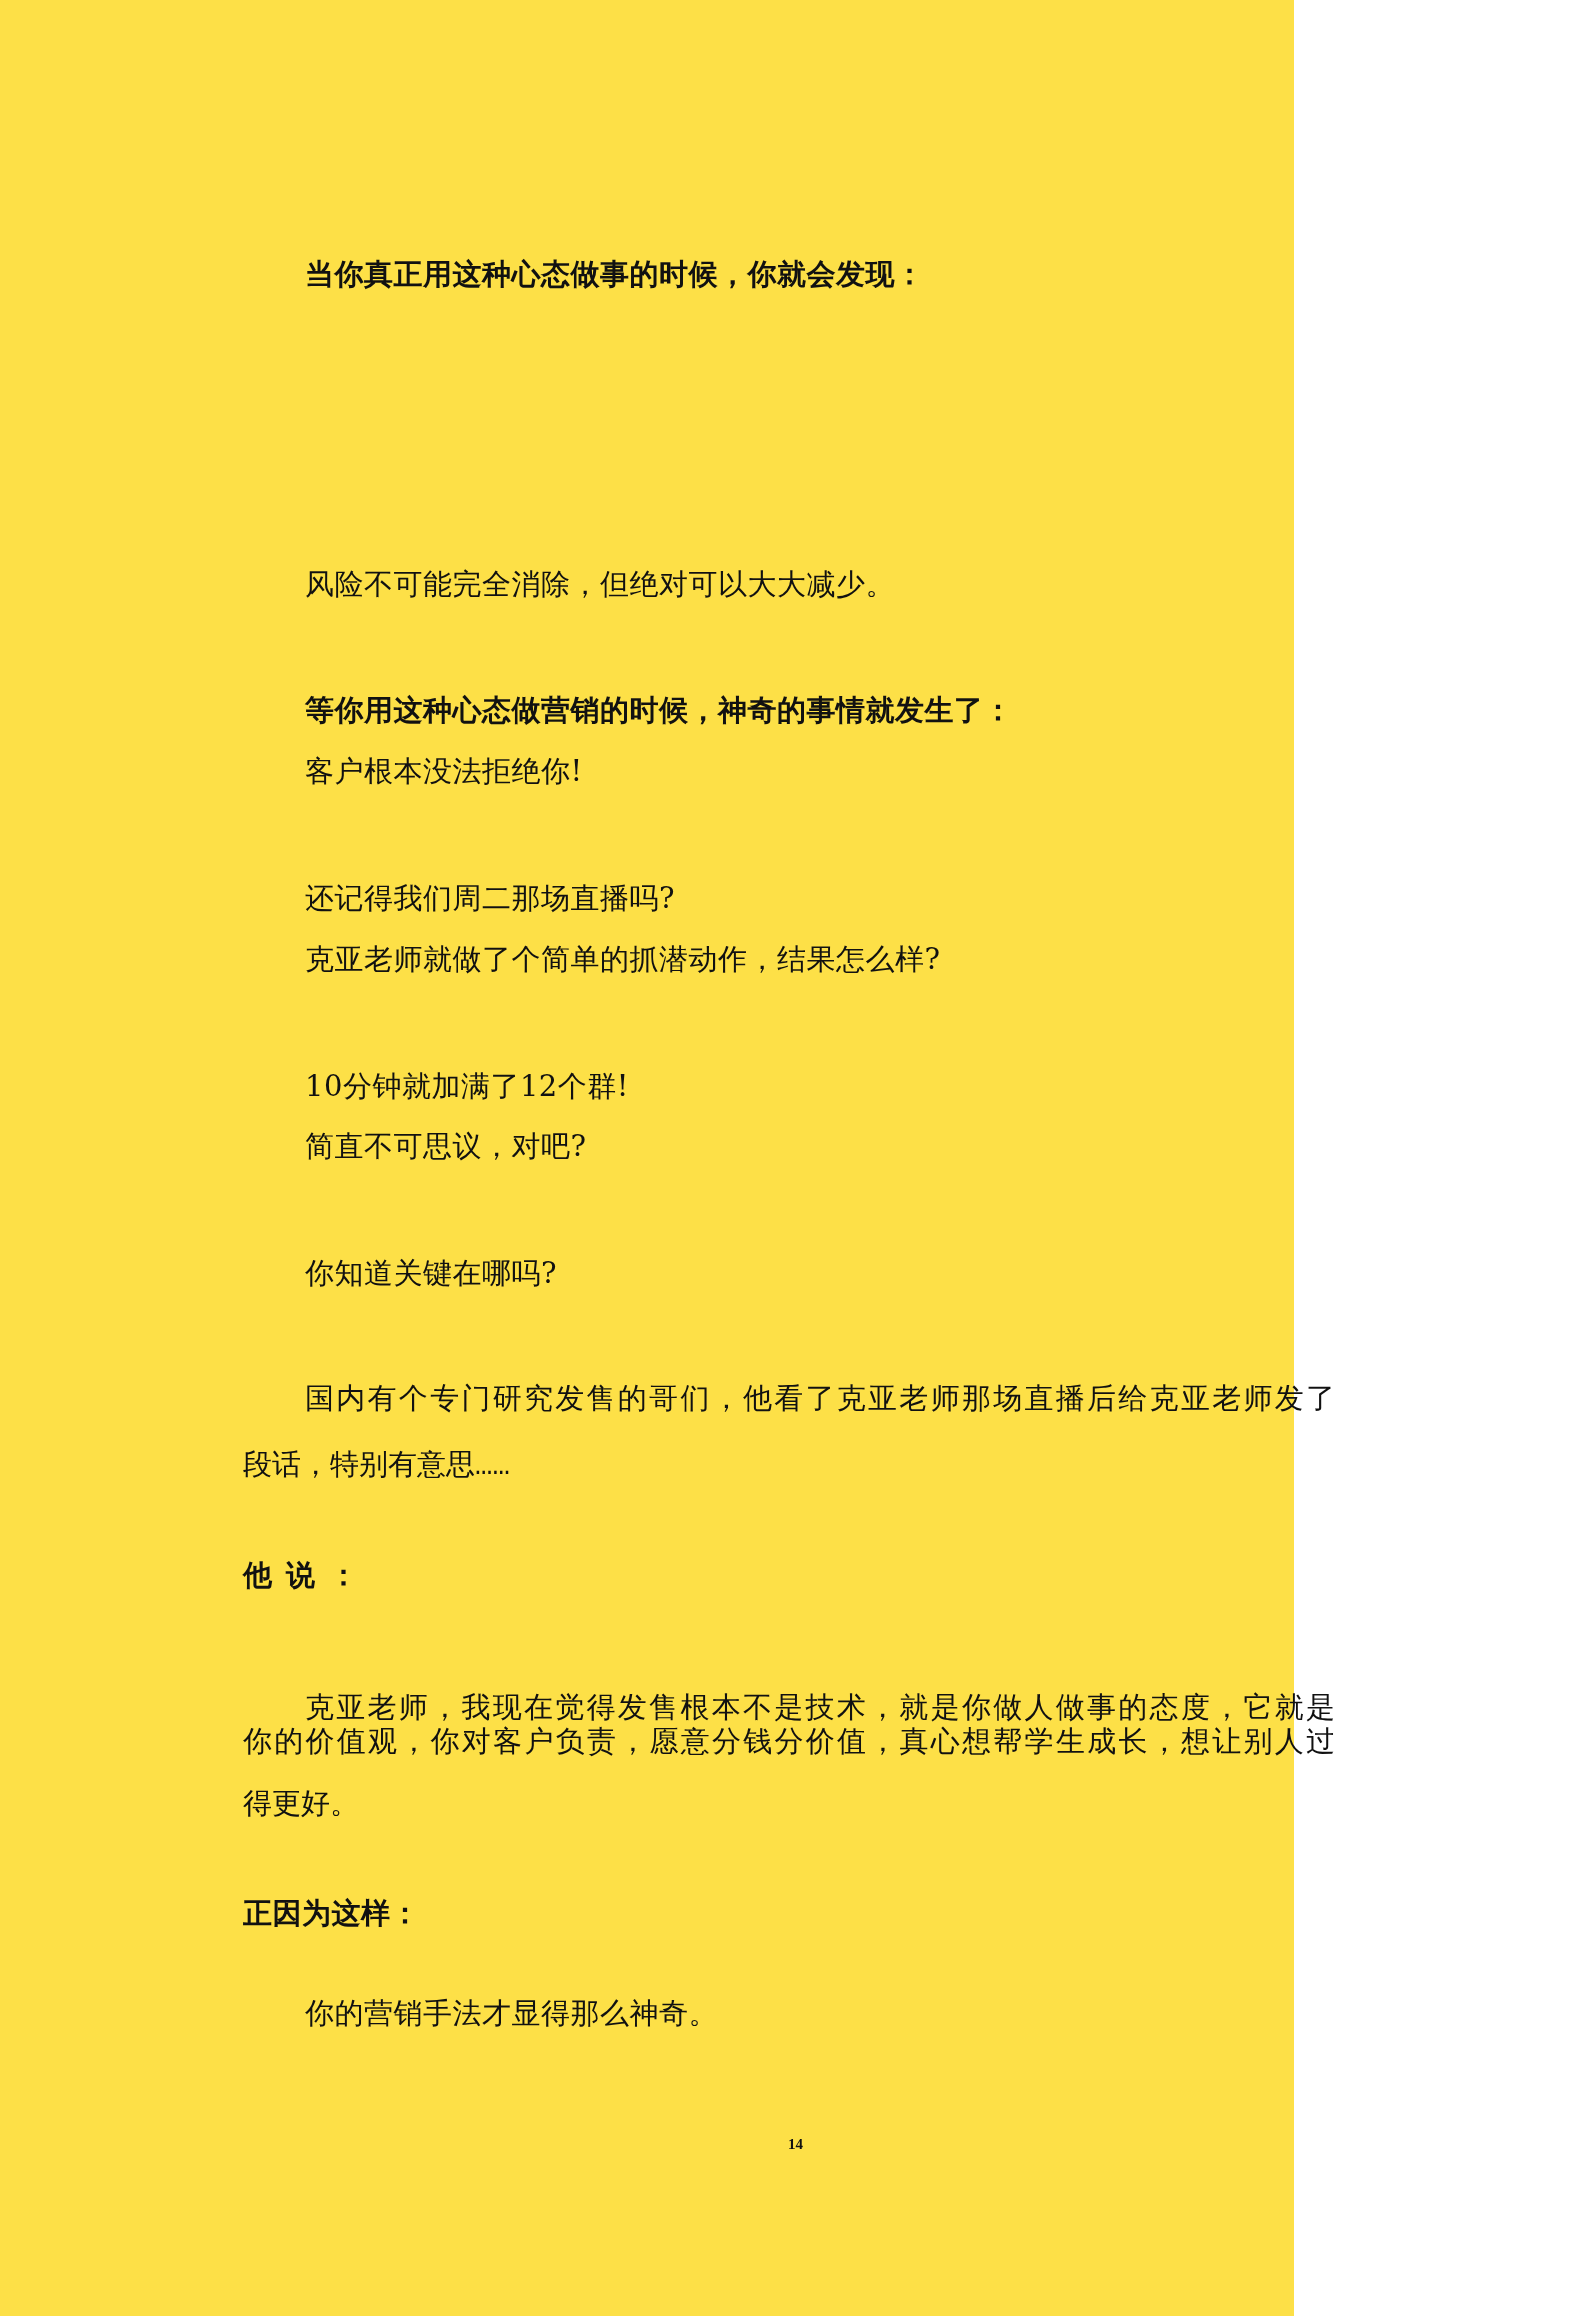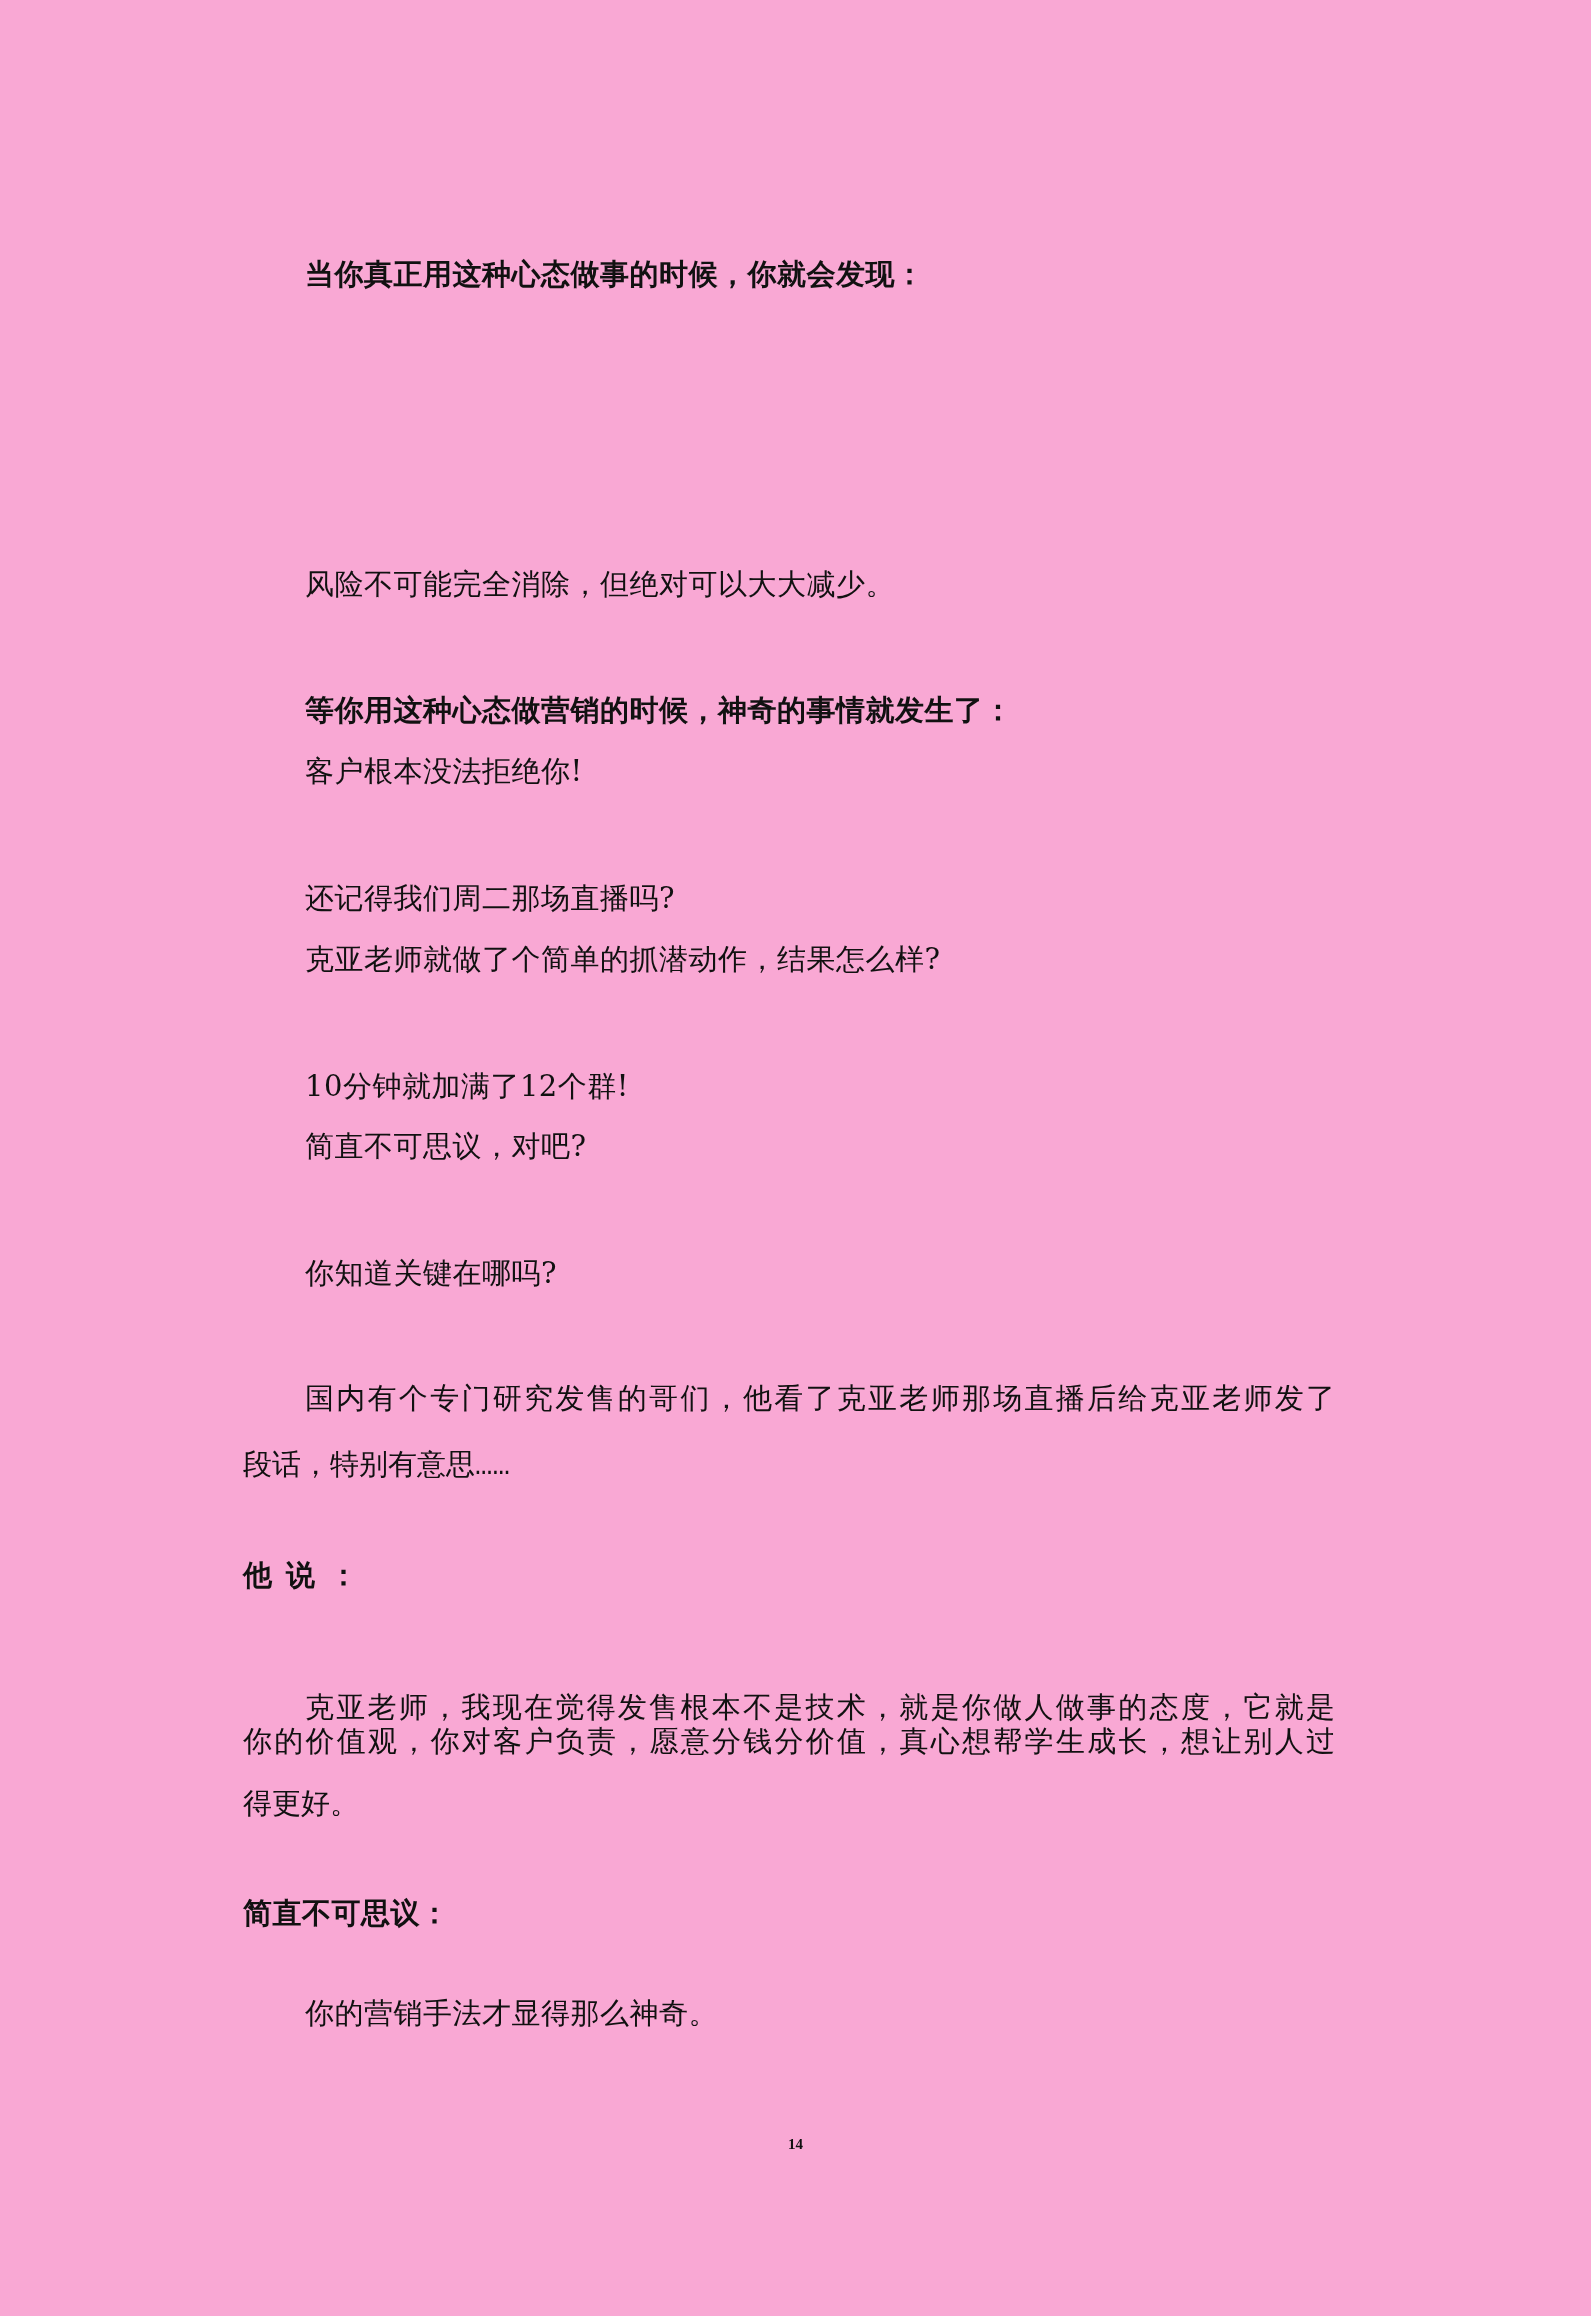--- a/index.html
+++ b/index.html
@@ -11,23 +11,23 @@
       width: 1591px;
       height: 2316px;
       position: relative;
       overflow: hidden;
       color: #111111;
       font-family: "DejaVu Serif", "Liberation Serif", serif;
     }
     .page {
       position: absolute;
       left: 0; top: 0;
-      width: 1591px;
+      width: 1294px;
       height: 2316px;
-      background: #f9a8d4;
+      background: #fde047;
     }
     .line {
       position: absolute;
       white-space: nowrap;
       font-size: 29px;
       line-height: 36px;
       letter-spacing: 0.5px;
       font-family: "DejaVu Serif", "Liberation Serif", serif;
     }
     .bold {
@@ -77,18 +77,18 @@
 
   <div class="justify-line" style="left: 305px; top: 1383px; letter-spacing: 2.28125px;">国内有个专门研究发售的哥们，他看了克亚老师那场直播后给克亚老师发了</div>
   <div class="justify-line" style="left:243px; top:1449px;">段话，特别有意思……</div>
 
   <div class="line bold spaced" style="left:243px; top:1557px;">他说：</div>
 
   <div class="justify-line" style="left: 305px; top: 1692px; letter-spacing: 2.28125px;">克亚老师，我现在觉得发售根本不是技术，就是你做人做事的态度，它就是</div>
   <div class="justify-line" style="left: 243px; top: 1726px; letter-spacing: 2.26471px;">你的价值观，你对客户负责，愿意分钱分价值，真心想帮学生成长，想让别人过</div>
   <div class="justify-line" style="left:243px; top:1788px;">得更好。</div>
 
-  <div class="line bold" style="left:243px; top:1895px;">简直不可思议：</div>
+  <div class="line bold" style="left:243px; top:1895px;">正因为这样：</div>
 
   <div class="line" style="left:305px; top:1995px;">你的营销手法才显得那么神奇。</div>
 
   <div class="page-number">14</div>
 </div>
 
 </body></html>

